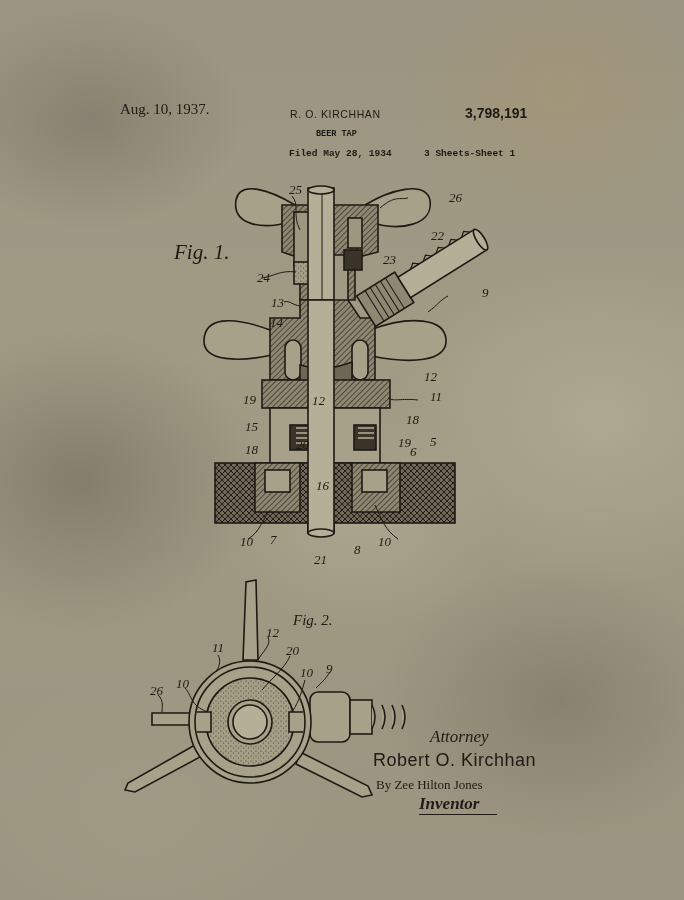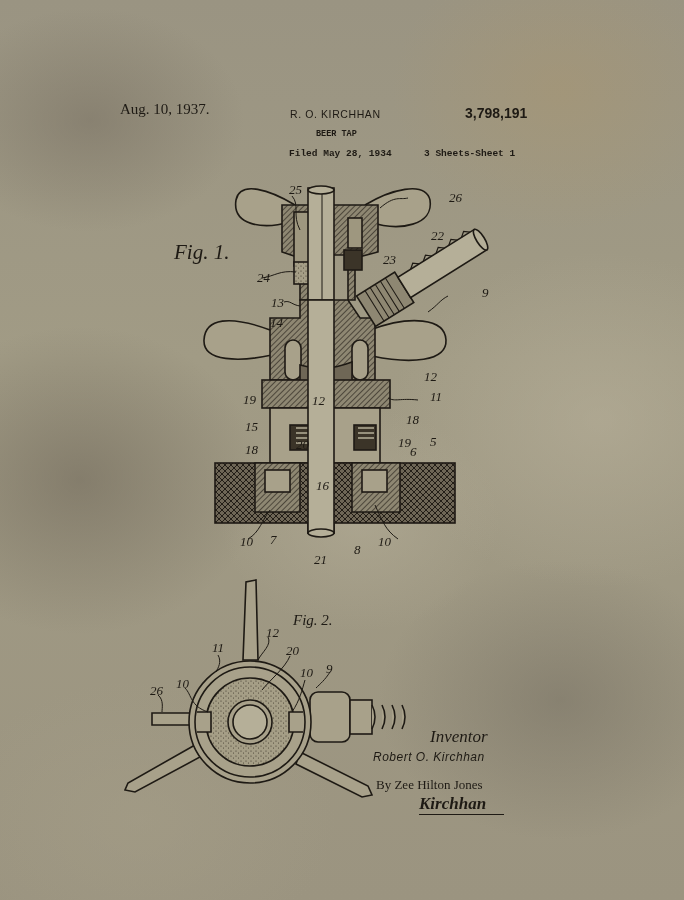--- a/index.html
+++ b/index.html
@@ -20,21 +20,21 @@
   .date{left:120px;top:101px;font-family:"Liberation Serif",serif;font-weight:normal;font-size:15px;}
   .inventor-top{left:290px;top:108px;font-size:10.5px;font-weight:normal;letter-spacing:.6px;}
   .patno{left:465px;top:105px;font-family:"Liberation Sans",sans-serif;font-weight:bold;font-size:14px;}
   .title{left:316px;top:129px;font-family:"Liberation Mono",monospace;font-size:8.5px;font-weight:bold;}
   .filed{left:289px;top:148px;font-family:"Liberation Mono",monospace;font-size:9.5px;font-weight:bold;}
   .sheets{left:424px;top:148px;font-family:"Liberation Mono",monospace;font-size:9.5px;font-weight:bold;}
   .figlabel{font-family:"Liberation Serif",serif;font-style:italic;font-weight:normal;font-size:21px;}
   .fig1{left:174px;top:240px;}
   .fig2{left:293px;top:612px;font-size:15px;}
   .sig1{left:430px;top:727px;font-family:"Liberation Serif",serif;font-style:italic;font-size:17px;}
-  .sig2{left:373px;top:750px;font-family:"Liberation Sans",sans-serif;font-style:italic;font-size:12px;letter-spacing:.5px;text-decoration:none;}
+  .sig2{left:373px;top:750px;font-family:"Liberation Sans",sans-serif;font-size:18px;letter-spacing:.5px;text-decoration:none;}
   .sig3{left:376px;top:777px;font-family:"Liberation Serif",serif;font-size:13px;}
   .sig4{left:419px;top:794px;font-family:"Liberation Serif",serif;font-style:italic;font-weight:bold;font-size:17px;border-bottom:1.5px solid #1e1a14;padding:0 18px 0 0;}
   svg.drawing{position:absolute;left:0;top:0;}
   .ref{font-family:"Liberation Serif",serif;font-style:italic;font-size:13px;fill:#1e1a14;}
 </style>
 </head>
 <body>
 
 <div class="bg"></div>
 
@@ -182,16 +182,16 @@
     <text class="ref" x="176" y="688">10</text>
     <text class="ref" x="300" y="677">10</text>
     <text class="ref" x="326" y="673">9</text>
     <text class="ref" x="150" y="695">26</text>
   </g>
 </svg>
 
 <div class="txt figlabel fig1">Fig. 1.</div>
 <div class="txt figlabel fig2">Fig. 2.</div>
 
-<div class="txt sig1">Inventor</div>
+<div class="txt sig1">Attorney</div>
 <div class="txt sig2">Robert O. Kirchhan</div>
 <div class="txt sig3">By Zee Hilton Jones</div>
-<div class="txt sig4">Kirchhan</div>
+<div class="txt sig4">Inventor</div>
 
 </body></html>

